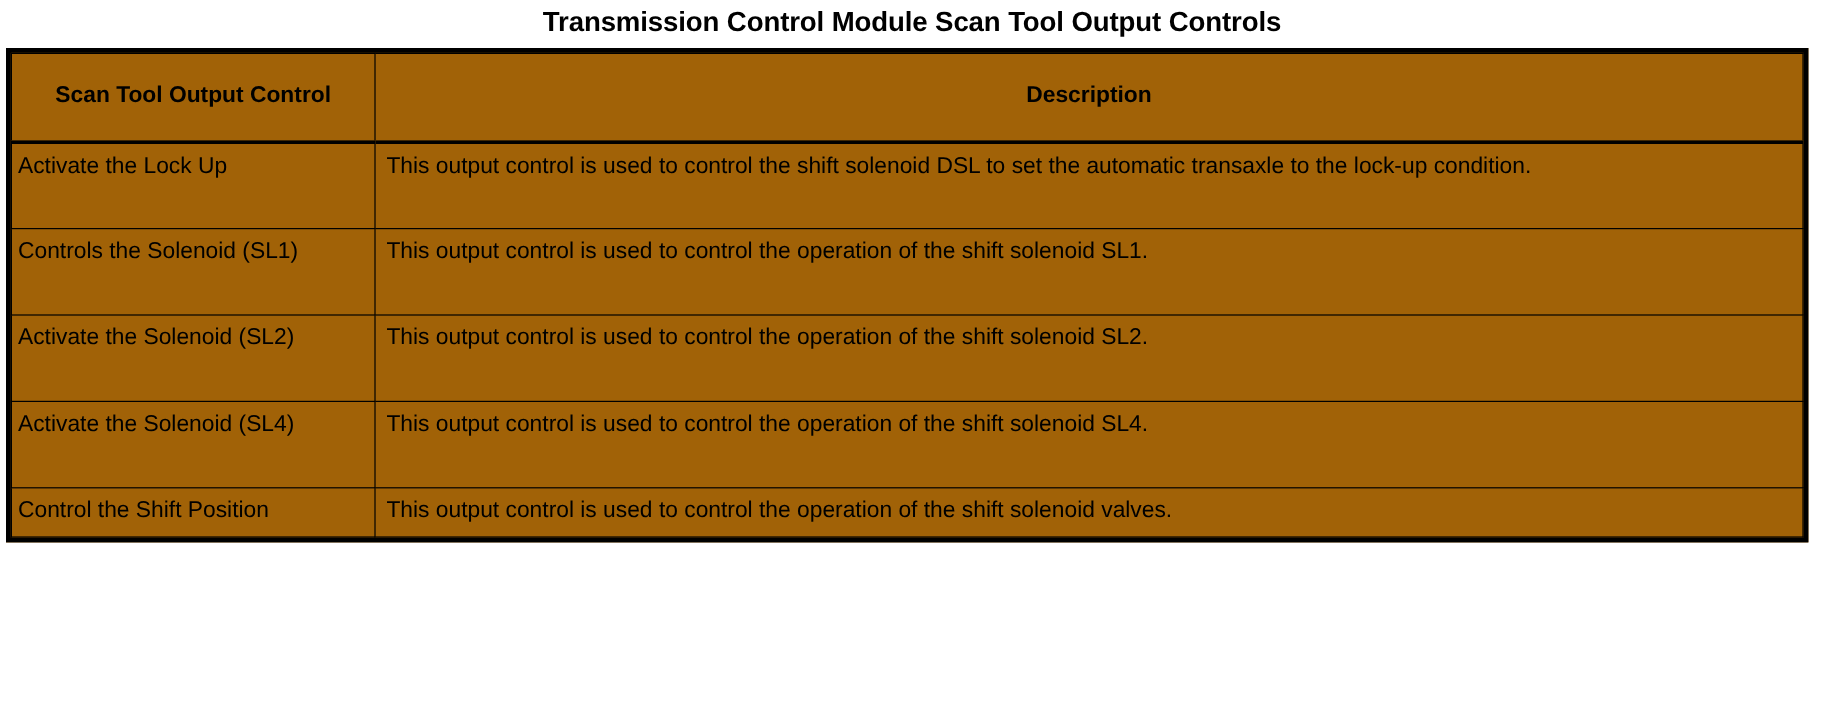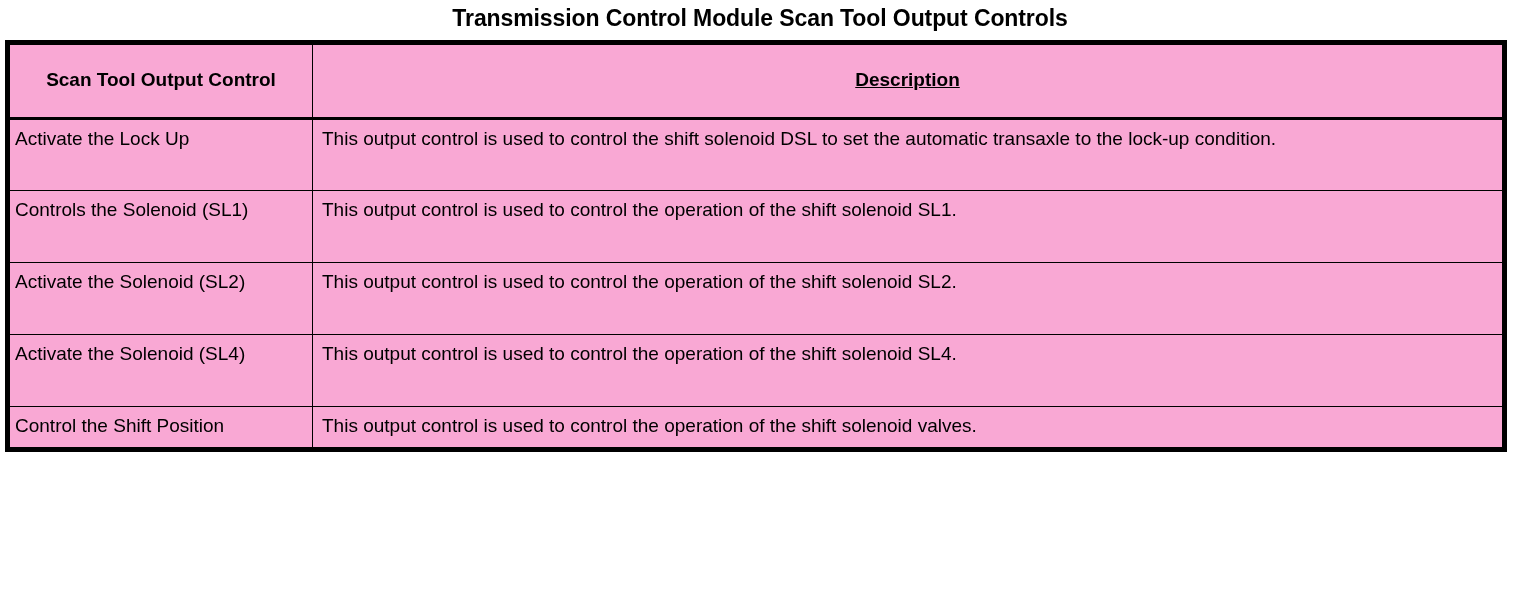--- a/index.html
+++ b/index.html
@@ -30,21 +30,21 @@
     font-weight: bold;
     letter-spacing: -0.1px;
   }
   .table-wrap {
     position: absolute;
     left: 5px;
     top: 40px;
     width: 1502px;
     border: 4px solid #000000;
     box-sizing: border-box;
-    background: #f9a8d4;
+    background: #a16207;
   }
   table.ctrl-table {
     border-collapse: collapse;
     width: 100%;
     table-layout: fixed;
   }
   table.ctrl-table col.c1 { width: 303px; }
   table.ctrl-table col.c2 { width: auto; }
 
   table.ctrl-table th,
@@ -58,21 +58,20 @@
     text-align: center;
     font-size: 19px;
     font-weight: bold;
     padding: 10px 6px 12px 6px;
     height: 74px;
     vertical-align: middle;
     line-height: 1.22;
   }
   table.ctrl-table thead th.col-desc {
     font-weight: bold;
-    text-decoration: underline;
   }
   table.ctrl-table tbody td {
     font-size: 19px;
     font-weight: normal;
     line-height: 1.32;
     padding: 6px 5px 6px 6px;
   }
   table.ctrl-table tbody td.cell-control {
     padding-left: 5px;
   }

